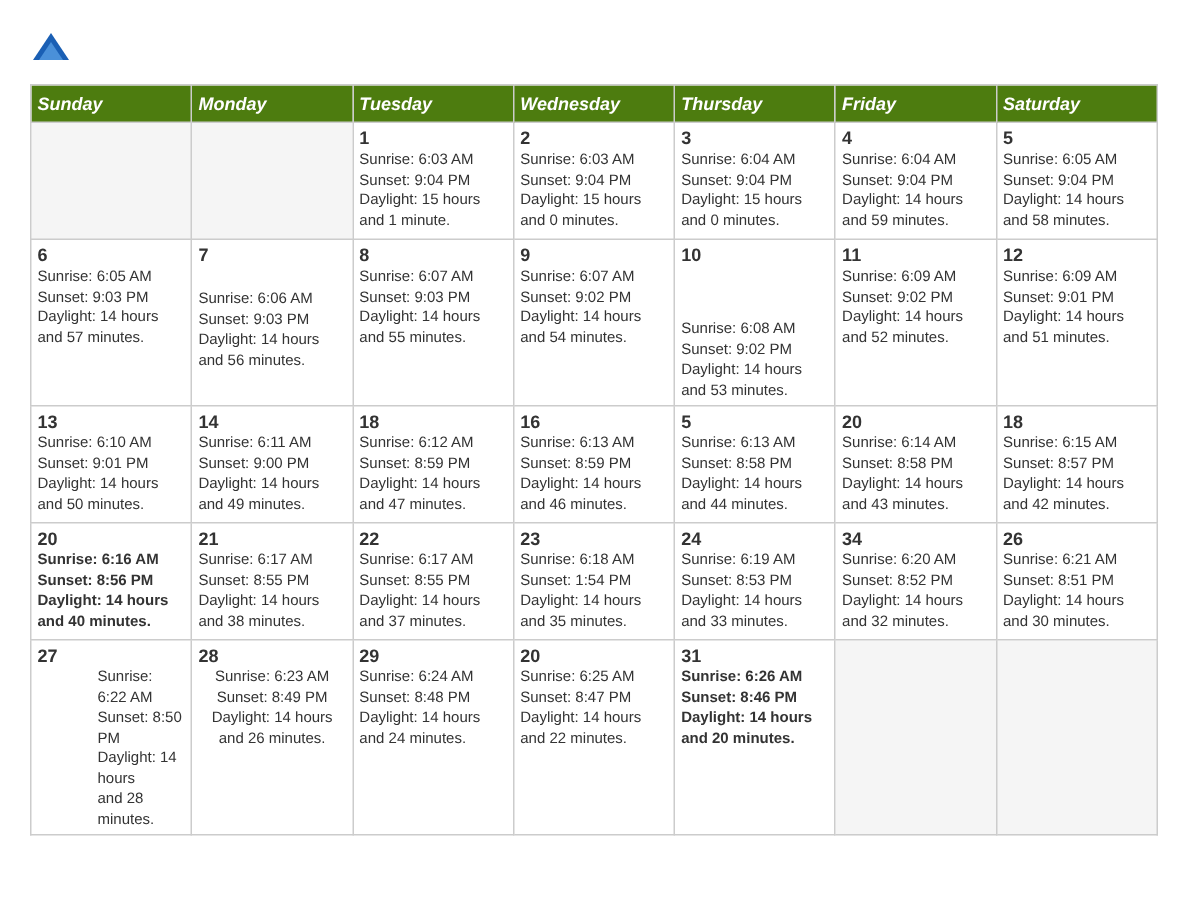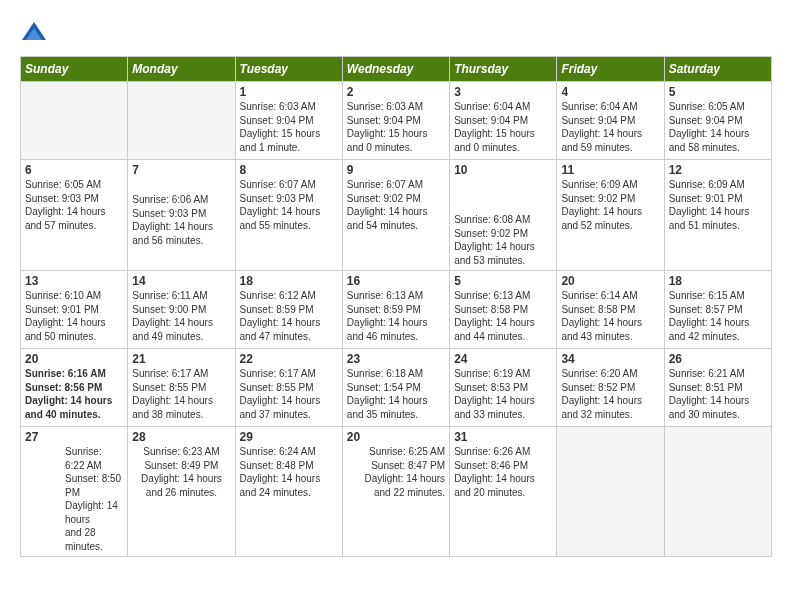--- a/index.html
+++ b/index.html
@@ -344,28 +344,28 @@
           </td>
           <td>
             <span class="day-num">29</span>
             <div class="day-info" style="white-space: pre-line;">Sunrise: 6:24 AM
 Sunset: 8:48 PM
 Daylight: 14 hours
 and 24 minutes.</div>
           </td>
           <td>
             <span class="day-num">20</span>
-            <div class="day-info" style="white-space: pre-line; text-align: right;">Sunrise: 6:25 AM
+            <div class="day-info" style="white-space: pre-line;">Sunrise: 6:25 AM
 Sunset: 8:47 PM
 Daylight: 14 hours
 and 22 minutes.</div>
           </td>
           <td>
             <span class="day-num">31</span>
-            <div class="day-info" style="white-space: pre-line;">Sunrise: 6:26 AM
+            <div class="day-info" style="white-space: pre-line; font-weight: bold;">Sunrise: 6:26 AM
 Sunset: 8:46 PM
 Daylight: 14 hours
 and 20 minutes.</div>
           </td>
           <td class="empty"></td>
           <td class="empty"></td>
         </tr>
       </tbody>
   </table>
 </div>

